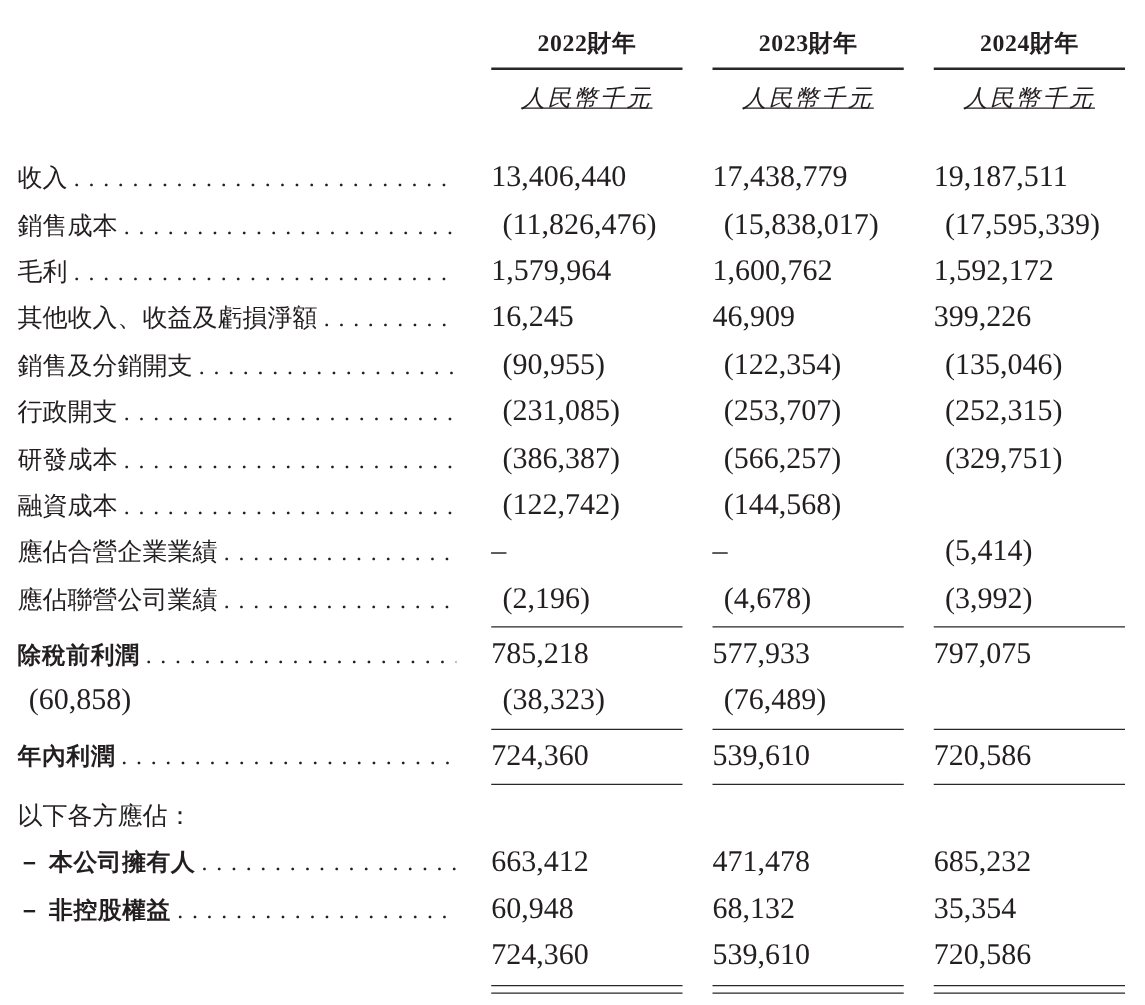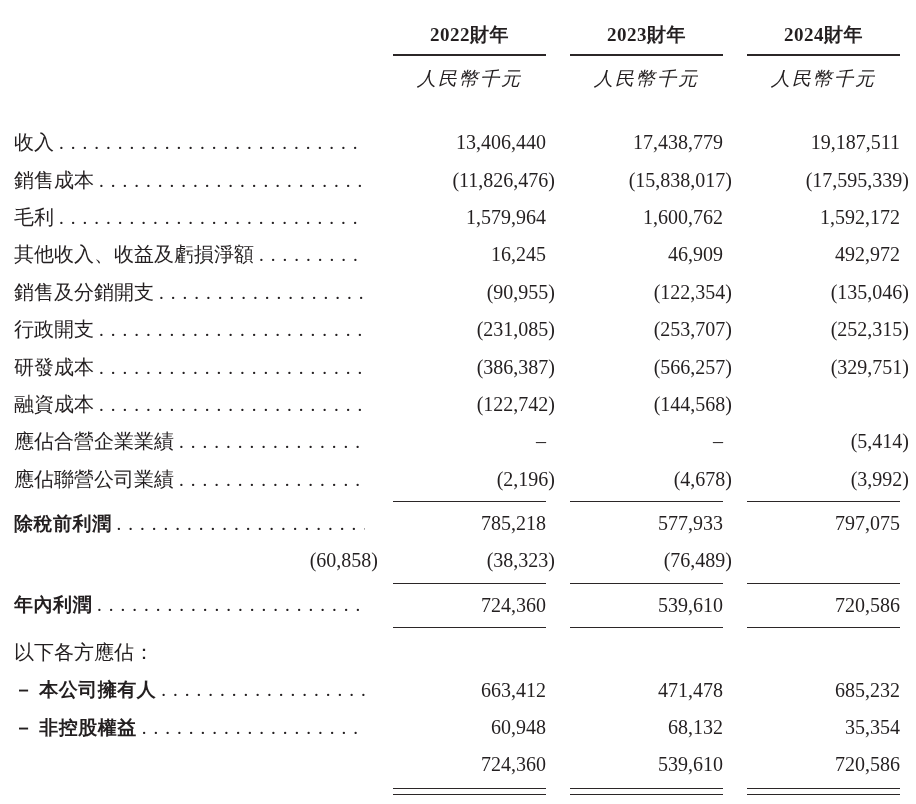--- a/index.html
+++ b/index.html
@@ -28,20 +28,21 @@
     padding-bottom: 6px;
     border-bottom: 2px solid #2b2627;
     letter-spacing: 0.5px;
   }
   .units .unit {
     font-style: italic;
     font-size: 19px;
     text-align: center;
     padding-top: 10px;
     letter-spacing: 2px;
+    text-decoration: underline;
   }
 
   
   .rows { margin-top: 32px; }
   .row { height: 37.4px; align-items: center; }
   .labelcell {
     display: flex;
     align-items: baseline;
     overflow: hidden;
     white-space: nowrap;
@@ -62,22 +63,21 @@
     font-size: 19px;
     font-family: "Liberation Serif", "DejaVu Serif", serif;
     font-weight: normal;
   }
   .dots::after {
     content: "......................................................................";
     letter-spacing: 7px;
     padding-left: 5px;
   }
   .num {
-    text-align: right;
-    font-size: 20px;
+    font-size: 24px;
     white-space: nowrap;
   }
   .num.neg { transform: translateX(9px); }
 
   
   .rulerow { margin-top: 3px; margin-bottom: 3px; }
   .rulerow .rl { border-top: 1.6px solid #2b2627; }
   .rulerow.dbl { margin-top: 4px; }
   .rulerow.dbl .drl {
     height: 7px;
@@ -137,21 +137,21 @@
       <div class="num">1,592,172</div>
     </div>
 
     <div class="grid row">
       <div class="labelcell">
           <span class="labeltext">其他收入、收益及虧損淨額</span>
           <span class="dots"></span>
         </div>
       <div class="num">16,245</div>
       <div class="num">46,909</div>
-      <div class="num">492,972</div>
+      <div class="num">399,226</div>
     </div>
 
     <div class="grid row">
       <div class="labelcell">
           <span class="labeltext">銷售及分銷開支</span>
           <span class="dots"></span>
         </div>
       <div class="num neg">(90,955)</div>
       <div class="num neg">(122,354)</div>
       <div class="num neg">(135,046)</div>

